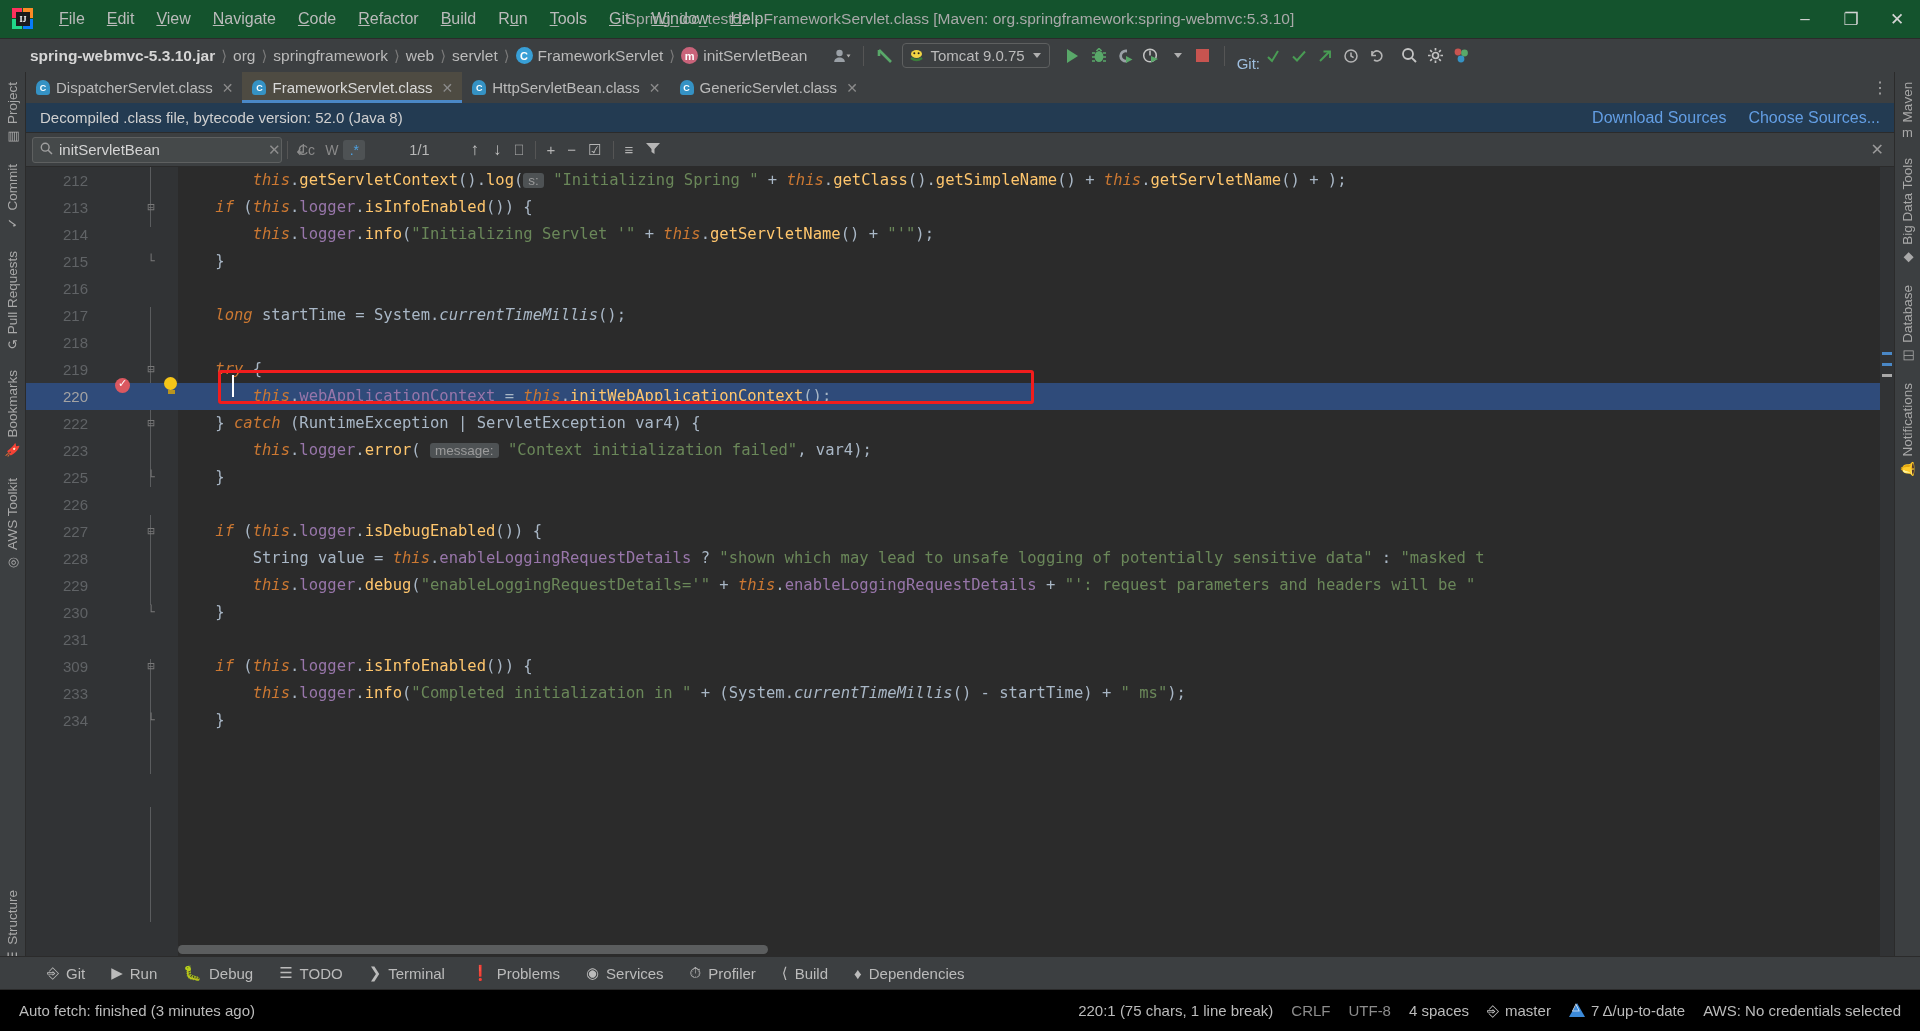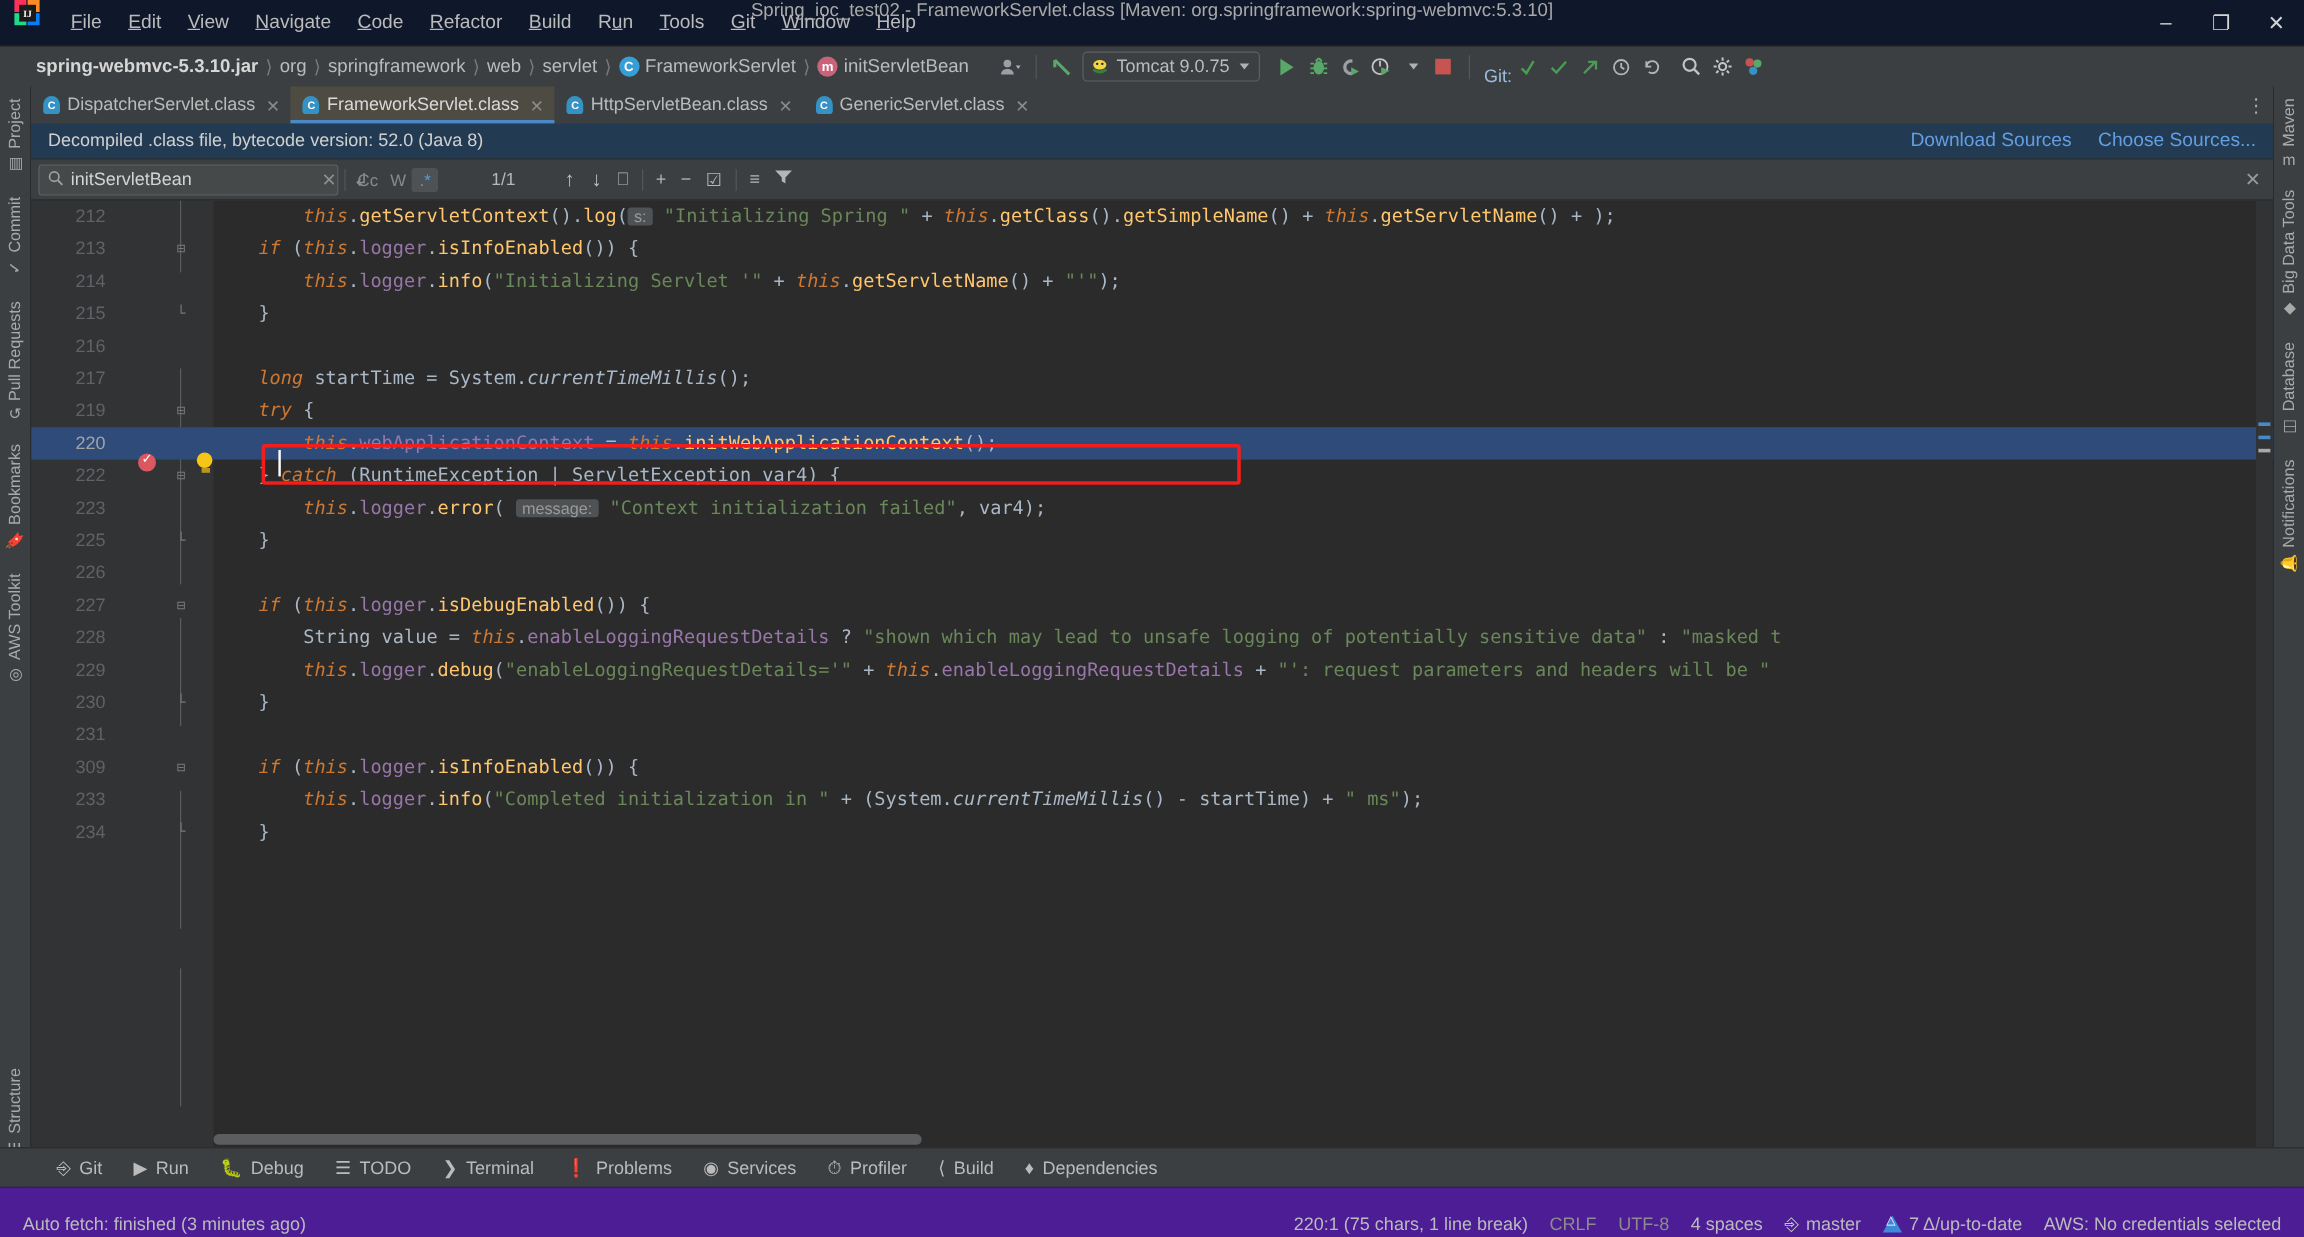--- a/index.html
+++ b/index.html
@@ -7,22 +7,22 @@
     width: 1920px; height: 1031px;
     background: #3c3f41;
     font-family: "Liberation Sans", sans-serif;
     overflow: hidden;
     -webkit-font-smoothing: antialiased;
   }
   body { position: relative; }
 
   
   .titlebar {
-    height: 38px; background: #0f172a;
-    display: flex; 
+    height: 38px; background: #14532d;
+    display: flex; align-items: center;
     position: relative;
   }
   .ij-logo {
     width: 22px; height: 22px; margin-left: 12px; margin-right: 14px;
     position: relative; flex: 0 0 auto;
   }
   .ij-logo .q { position: absolute; width: 10px; height: 10px; }
   .ij-logo .q1 { left: 0; top: 0; background: #fe315d; }
   .ij-logo .q2 { left: 11px; top: 0; background: #fd8b25; }
   .ij-logo .q3 { left: 0; top: 11px; background: #21d789; }
@@ -252,22 +252,22 @@
     display: flex; align-items: center; padding-left: 34px; gap: 0px;
   }
   .bwin {
     display: flex; align-items: center; gap: 7px;
     color: #bbbbbb; font-size: 15px; padding: 4px 13px; white-space: nowrap;
   }
 
   
   .statusbar {
     position: absolute; left: 0; right: 0; bottom: 0; height: 42px;
-    background: #4c1d95; border-top: 1px solid #2b2b2b;
-    display: flex; align-items: flex-end; padding: 0 10px;
+    background: #000000; border-top: 1px solid #2b2b2b;
+    display: flex; align-items: center; padding: 0 10px;
   }
   .st-item { color: #bbbbbb; font-size: 15px; padding: 2px 9px; white-space: nowrap; display:flex; align-items:center; gap:6px; }
   .st-item.dim { color: #8c8c8c; }
   .st-right { margin-left: auto; display: flex; align-items: center; }
   .tri-blue {
     width: 16px; height: 15px; position: relative;
   }
   .tri-blue::before {
     content: ""; position: absolute; left: 0; top: 0;
     width: 0; height: 0; border-left: 8px solid transparent;
@@ -581,20 +581,21 @@
   <div class="fold-rail" style="left:124px; top:492px; height:115px;"></div>
   <div class="fold-rail" style="left:124px; top:640px; height:115px;"></div>
 
   <div class="code-scroll" id="code-area">
       <div class="line"><span class="ln">212</span><span class="code"><span class="pln">        </span><span class="kw">this</span><span class="pln">.</span><span class="mth">getServletContext</span><span class="pln">().</span><span class="mth">log</span><span class="pln">(</span><span class="hint">s:</span><span class="pln"> </span><span class="str">"Initializing Spring "</span><span class="pln"> + </span><span class="kw">this</span><span class="pln">.</span><span class="mth">getClass</span><span class="pln">().</span><span class="mth">getSimpleName</span><span class="pln">() + </span><span class="kw">this</span><span class="pln">.</span><span class="mth">getServletName</span><span class="pln">() + </span><span class="pln">);</span></span></div>
       <div class="line"><span class="ln">213</span><span class="fold">⊟</span><span class="code"><span class="pln">    </span><span class="kw">if</span><span class="pln"> (</span><span class="kw">this</span><span class="pln">.</span><span class="fld">logger</span><span class="pln">.</span><span class="mth">isInfoEnabled</span><span class="pln">()) {</span></span></div>
       <div class="line"><span class="ln">214</span><span class="code"><span class="pln">        </span><span class="kw">this</span><span class="pln">.</span><span class="fld">logger</span><span class="pln">.</span><span class="mth">info</span><span class="pln">(</span><span class="str">"Initializing Servlet '"</span><span class="pln"> + </span><span class="kw">this</span><span class="pln">.</span><span class="mth">getServletName</span><span class="pln">() + </span><span class="str">"'"</span><span class="pln">);</span></span></div>
       <div class="line"><span class="ln">215</span><span class="fold">└</span><span class="code"><span class="pln">    }</span></span></div>
       <div class="line"><span class="ln">216</span><span class="code"></span></div>
       <div class="line"><span class="ln">217</span><span class="code"><span class="pln">    </span><span class="kw">long</span><span class="pln"> startTime = </span><span class="pln">System</span><span class="pln">.</span><span class="stat">currentTimeMillis</span><span class="pln">();</span></span></div>
+      <div class="line"><span class="ln">218</span><span class="code"></span></div>
       <div class="line"><span class="ln">219</span><span class="fold">⊟</span><span class="code"><span class="pln">    </span><span class="kw">try</span><span class="pln"> {</span></span></div>
       <div class="line hl"><span class="ln">220</span><span class="code"><span class="pln">        </span><span class="kw">this</span><span class="pln">.</span><span class="fld">webApplicationContext</span><span class="pln"> = </span><span class="kw">this</span><span class="pln">.</span><span class="mth">initWebApplicationContext</span><span class="pln">();</span></span></div>
       <div class="line"><span class="ln">222</span><span class="fold">⊟</span><span class="code"><span class="pln">    } </span><span class="kw">catch</span><span class="pln"> (RuntimeException | ServletException var4) {</span></span></div>
       <div class="line"><span class="ln">223</span><span class="code"><span class="pln">        </span><span class="kw">this</span><span class="pln">.</span><span class="fld">logger</span><span class="pln">.</span><span class="mth">error</span><span class="pln">( </span><span class="hint">message:</span><span class="pln"> </span><span class="str">"Context initialization failed"</span><span class="pln">, var4);</span></span></div>
       <div class="line"><span class="ln">225</span><span class="fold">└</span><span class="code"><span class="pln">    }</span></span></div>
       <div class="line"><span class="ln">226</span><span class="code"></span></div>
       <div class="line"><span class="ln">227</span><span class="fold">⊟</span><span class="code"><span class="pln">    </span><span class="kw">if</span><span class="pln"> (</span><span class="kw">this</span><span class="pln">.</span><span class="fld">logger</span><span class="pln">.</span><span class="mth">isDebugEnabled</span><span class="pln">()) {</span></span></div>
       <div class="line"><span class="ln">228</span><span class="code"><span class="pln">        </span><span class="pln">String</span><span class="pln"> value = </span><span class="kw">this</span><span class="pln">.</span><span class="fld">enableLoggingRequestDetails</span><span class="pln"> ? </span><span class="str">"shown which may lead to unsafe logging of potentially sensitive data"</span><span class="pln"> : </span><span class="str">"masked t</span></span></div>
       <div class="line"><span class="ln">229</span><span class="code"><span class="pln">        </span><span class="kw">this</span><span class="pln">.</span><span class="fld">logger</span><span class="pln">.</span><span class="mth">debug</span><span class="pln">(</span><span class="str">"enableLoggingRequestDetails='"</span><span class="pln"> + </span><span class="kw">this</span><span class="pln">.</span><span class="fld">enableLoggingRequestDetails</span><span class="pln"> + </span><span class="str">"': request parameters and headers will be "</span></span></div>
       <div class="line"><span class="ln">230</span><span class="fold">└</span><span class="code"><span class="pln">    }</span></span></div>

